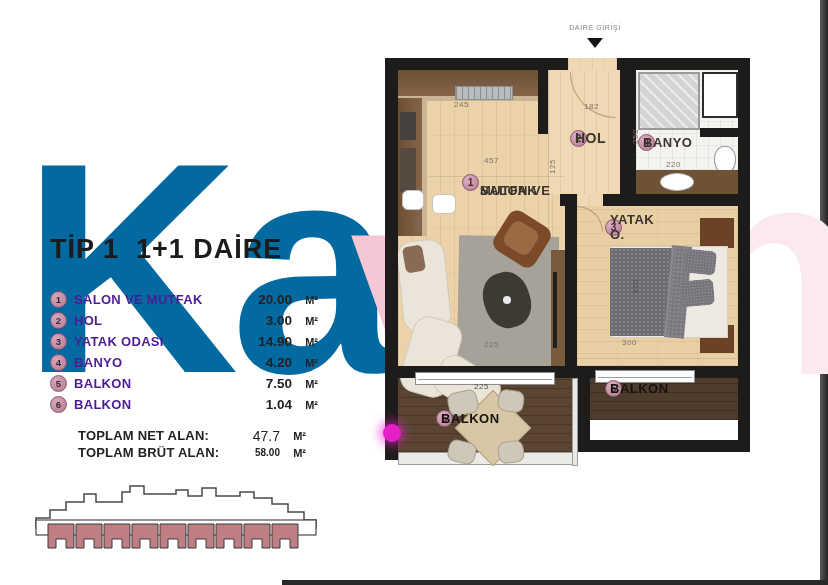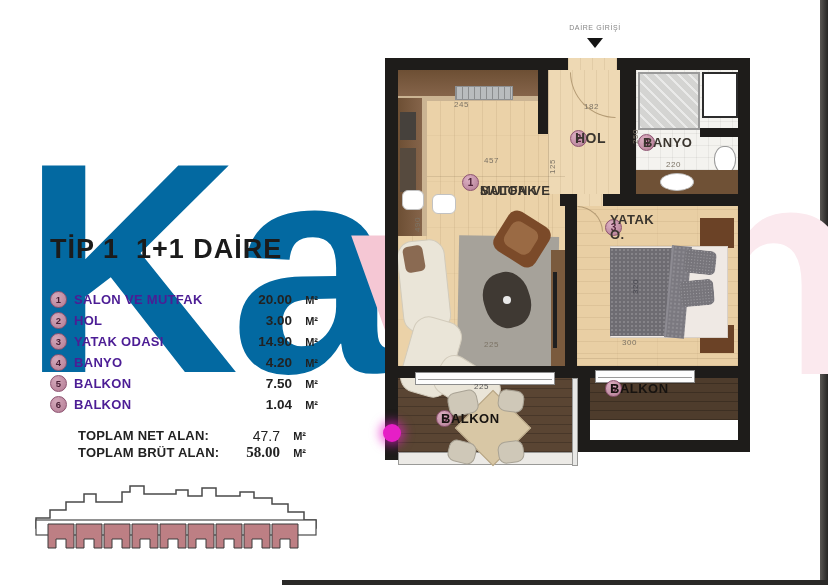--- a/index.html
+++ b/index.html
@@ -24,21 +24,21 @@
   .badge{width:15px;height:15px;border-radius:50%;background:radial-gradient(circle at 35% 30%,#d4a8ba,#b27b93);
     border:1px solid #8d5270;color:#471d33;font-size:9.5px;font-weight:bold;flex:0 0 15px;
     display:flex;align-items:center;justify-content:center;margin-right:7px;}
   .llabel{font-weight:bold;font-size:13px;color:#4c1d95;flex:1;letter-spacing:.3px;}
   .lval{font-weight:bold;font-size:13.5px;color:#222;width:54px;text-align:right;}
   .lunit{font-weight:bold;font-size:11px;color:#222;width:26px;text-align:right;}
   .totals{margin-top:12px;padding-left:28px;}
   .trow{display:flex;align-items:center;height:17px;}
   .tlabel{font-weight:bold;font-size:13px;color:#222;width:152px;letter-spacing:.2px;}
   .tval{font-size:14px;color:#222;width:50px;text-align:right;}
-  .tval.bold{font-weight:bold;font-size:15px;font-family:Liberation Serif, serif;}
+  .tval.bold{font-weight:bold;font-size:10px;}
   .tunit{font-weight:bold;font-size:11px;color:#222;width:26px;text-align:right;}
   
   .plan{left:370px;top:20px;width:400px;height:465px;z-index:2;}
   .plan *{position:absolute;box-sizing:border-box;}
   .wall{background:#1e1c1a;z-index:4;}
   .floor-salon{background:#ebd2a8;background-image:
     repeating-linear-gradient(90deg,rgba(120,90,50,.10) 0 1px,transparent 1px 14px),
     repeating-linear-gradient(0deg,rgba(120,90,50,.05) 0 1px,transparent 1px 46px);z-index:1;}
   .floor-hol{background:#eed9b4;background-image:
     repeating-linear-gradient(90deg,rgba(120,90,50,.10) 0 1px,transparent 1px 12px);z-index:2;}

